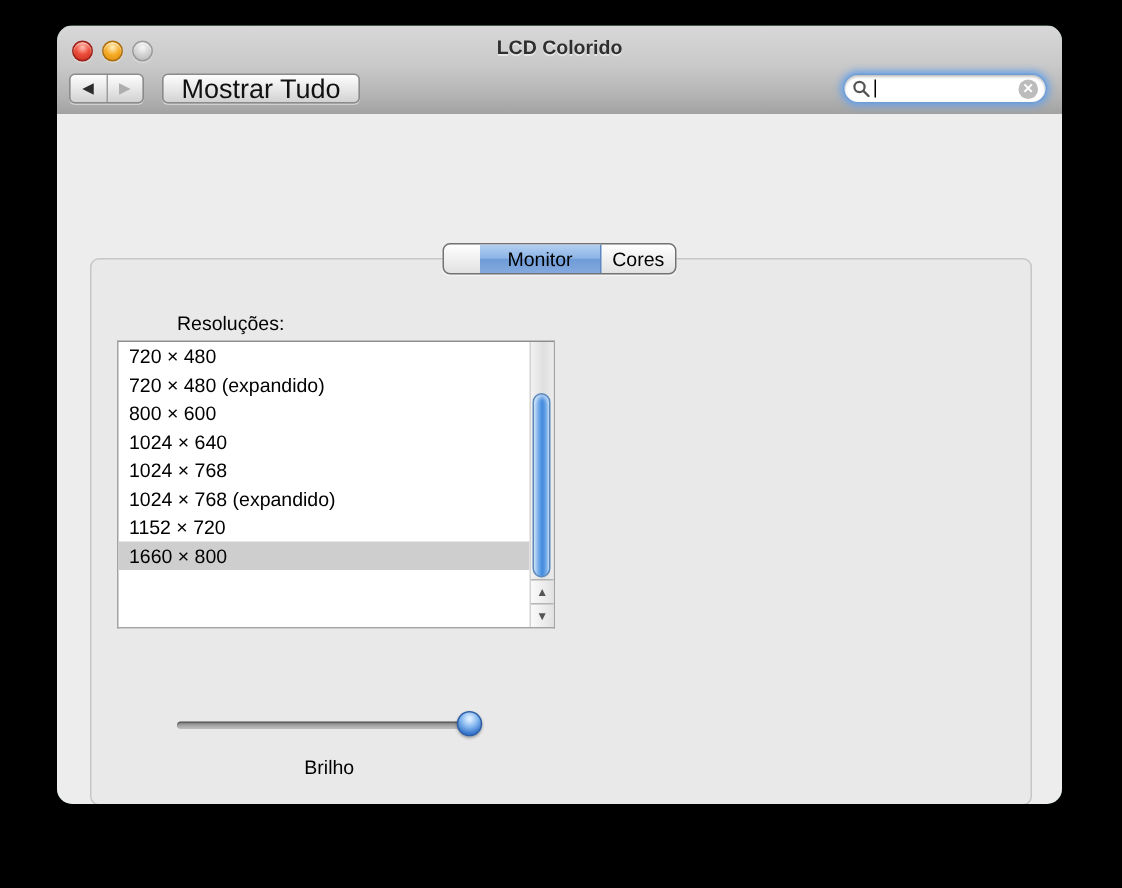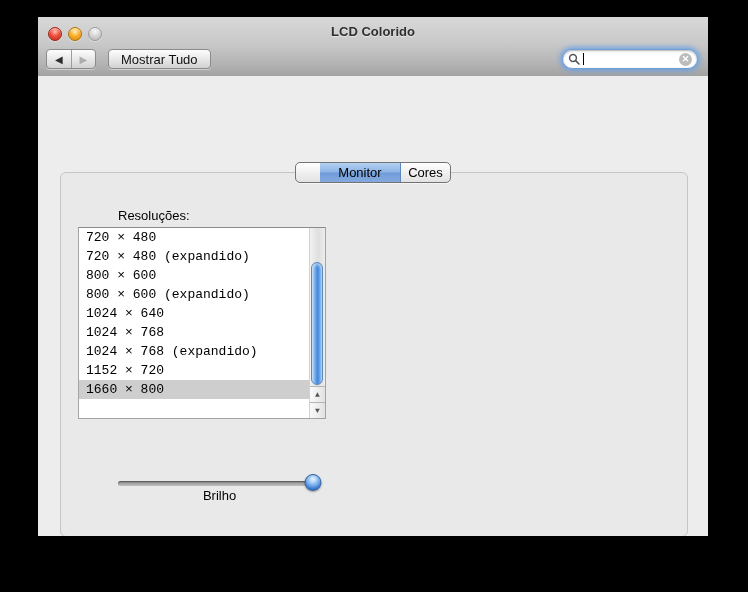--- a/index.html
+++ b/index.html
@@ -4,21 +4,21 @@
 <style>
   html,body{margin:0;padding:0;}
   body{
     width:748px;height:592px;background:#000;position:relative;overflow:hidden;
     font-family:"Liberation Sans", sans-serif;
     -webkit-font-smoothing:antialiased;
   }
   
   .window{
     position:absolute;left:38px;top:17px;width:670px;height:519px;
-    border-radius:0;overflow:hidden;
+    border-radius:10px;overflow:hidden;
     box-shadow:0 14px 34px rgba(0,0,0,.75);
     background:#14532d;
   }
   
   .header{
     position:absolute;left:0;top:0;width:100%;height:59px;
     background:linear-gradient(180deg,#d8d8d8 0%,#c9c9c9 45%,#b3b3b3 80%,#a2a2a2 100%);
     border-bottom:1px solid #6e6e6e;
   }
   .titlebar-title{
@@ -38,21 +38,21 @@
     background:linear-gradient(180deg,#fdfdfd,#e9e9e9 48%,#d2d2d2);
     box-shadow:0 1px 0 rgba(255,255,255,.45);
   }
   .navseg .seg{flex:1;display:flex;align-items:center;justify-content:center;font-size:10px;}
   .navseg .seg.back{border-right:1px solid #9d9d9d;color:#2c2c2c;}
   .navseg .seg.fwd{color:#aeaeae;}
   .toolbtn{
     position:absolute;left:70px;top:32px;height:20px;padding:0 12px;box-sizing:border-box;
     border:1px solid #8b8b8b;border-radius:4px;
     background:linear-gradient(180deg,#fdfdfd,#e9e9e9 48%,#d2d2d2);
-    font-size:13px;color:#111;display:flex;align-items:center;justify-content:center;
+    font-size:18px;color:#111;display:flex;align-items:center;justify-content:center;
     box-shadow:0 1px 0 rgba(255,255,255,.45);
   }
   .searchfield{
     position:absolute;left:524px;top:32px;width:136px;height:20px;box-sizing:border-box;
     background:#fff;border:1px solid #6f9ed6;border-radius:10px;
     box-shadow:0 0 5px 2px rgba(100,160,235,.85), inset 0 1px 2px rgba(0,0,0,.3);
     display:flex;align-items:center;padding:0 5px;
   }
   .search-caret{width:1px;height:12px;background:#000;margin-left:3px;}
   .search-input-text{flex:1;font-size:12px;color:#000;}
@@ -77,22 +77,22 @@
   .tab.selected{
     width:80px;
     background:linear-gradient(180deg,#b4d0f1 0%,#8cb4e6 48%,#6f9cd8 52%,#84aadf 100%);
     border-right:1px solid #5d87bf;
     margin-left:24px;
   }
   .tab.plain{width:49px;text-align:right;}
   
   .res-label{position:absolute;left:44px;top:132px;font-size:13px;color:#000;margin-left:36px;}
   .listbox{
-    position:absolute;left:40px;top:151px;width:248px;height:192px;box-sizing:border-box;
-    background:#fff;border:1px solid #a3a3a3;border-top-color:#8c8c8c;display:flex;font-family:Liberation Mono, monospace;
+    position:absolute;left:40px;top:151px;width:292px;height:192px;box-sizing:border-box;
+    background:#fff;border:1px solid #a3a3a3;border-top-color:#8c8c8c;display:flex;
   }
   .list-rows{flex:1;overflow:hidden;}
   .row{height:19px;line-height:19px;font-size:13px;color:#000;padding-left:7px;white-space:nowrap;}
   .row.selected{background:#cecece;}
   
   .sbar{width:15px;flex:none;position:relative;border-left:1px solid #d2d2d2;
     background:linear-gradient(90deg,#f2f2f2,#dfdfdf 55%,#ececec);}
   .sthumb{
     position:absolute;left:1px;top:34px;width:12px;height:123px;border-radius:7px;box-sizing:border-box;
     border:1px solid #5d88ba;
@@ -111,21 +111,21 @@
     background:linear-gradient(180deg,#7f7f7f,#a9a9a9 60%,#c0c0c0);
     box-shadow:inset 0 1px 1px rgba(0,0,0,.35);
   }
   .slider-knob{
     position:absolute;top:0;width:17px;height:17px;border-radius:50%;box-sizing:border-box;
     transform:translateX(-50%);
     background:radial-gradient(circle at 50% 28%,#d9ecff 8%,#7db2ec 45%,#3a77cc 75%,#2a5da8);
     border:1px solid #2d5fa6;
     box-shadow:0 1px 2px rgba(0,0,0,.35);
   }
-  .slider-label{position:absolute;left:80px;top:412px;width:203px;text-align:center;font-size:13px;color:#000;}
+  .slider-label{position:absolute;left:80px;top:428px;width:203px;text-align:center;font-size:13px;color:#000;}
 </style>
 </head>
 <body>
 
 <div class="window">
 
   <div class="header">
     <div class="traffic close"></div>
     <div class="traffic minimize"></div>
     <div class="traffic zoom"></div>
@@ -160,21 +160,20 @@
 
     <div class="pane"></div>
 
     <div class="res-label">Resoluções:</div>
 
     <div class="listbox">
       <div class="list-rows">
           <div class="row">720 × 480</div>
           <div class="row">720 × 480 (expandido)</div>
           <div class="row">800 × 600</div>
-          <div class="row">800 × 600 (expandido)</div>
           <div class="row">1024 × 640</div>
           <div class="row">1024 × 768</div>
           <div class="row">1024 × 768 (expandido)</div>
           <div class="row">1152 × 720</div>
           <div class="row selected">1660 × 800</div>
         </div>
       <div class="sbar">
         <div class="sthumb"></div>
         <div class="sarrows">
           <div class="sarrow">▲</div>

